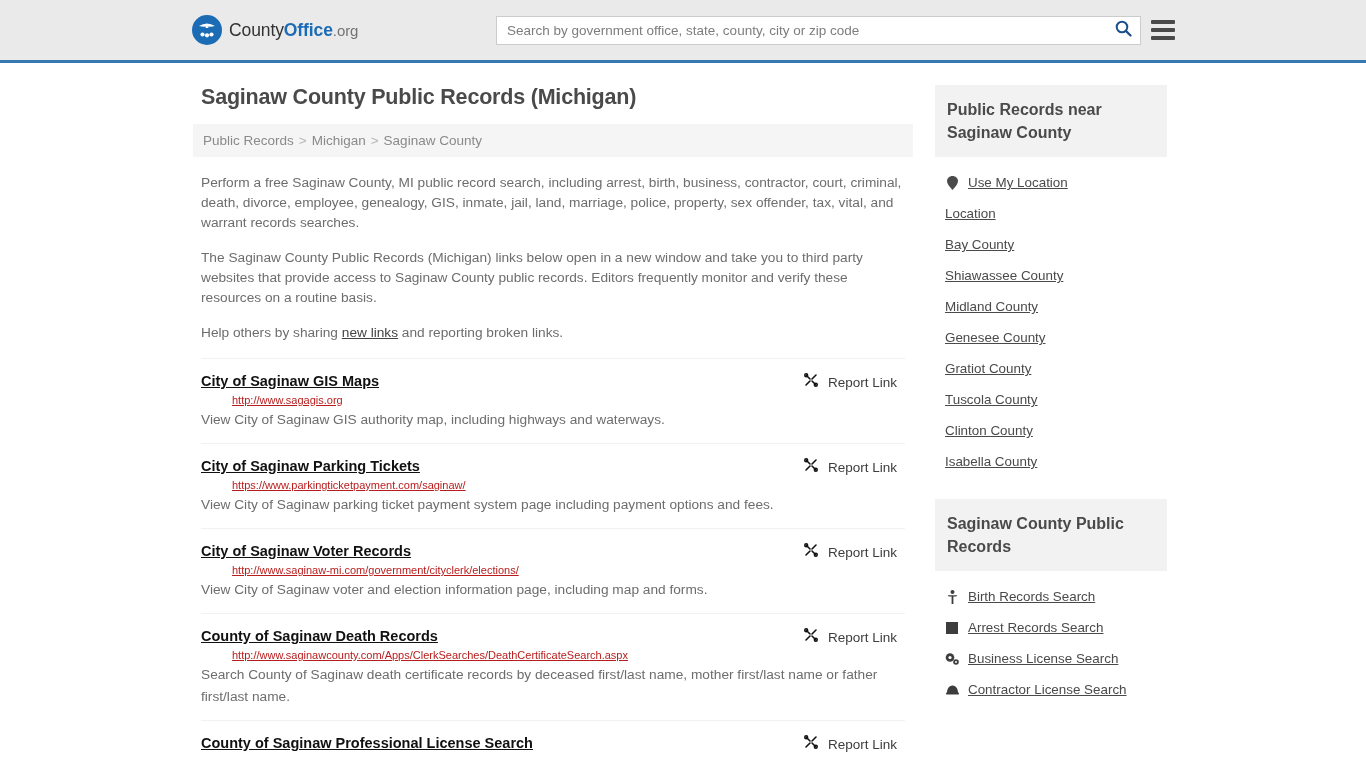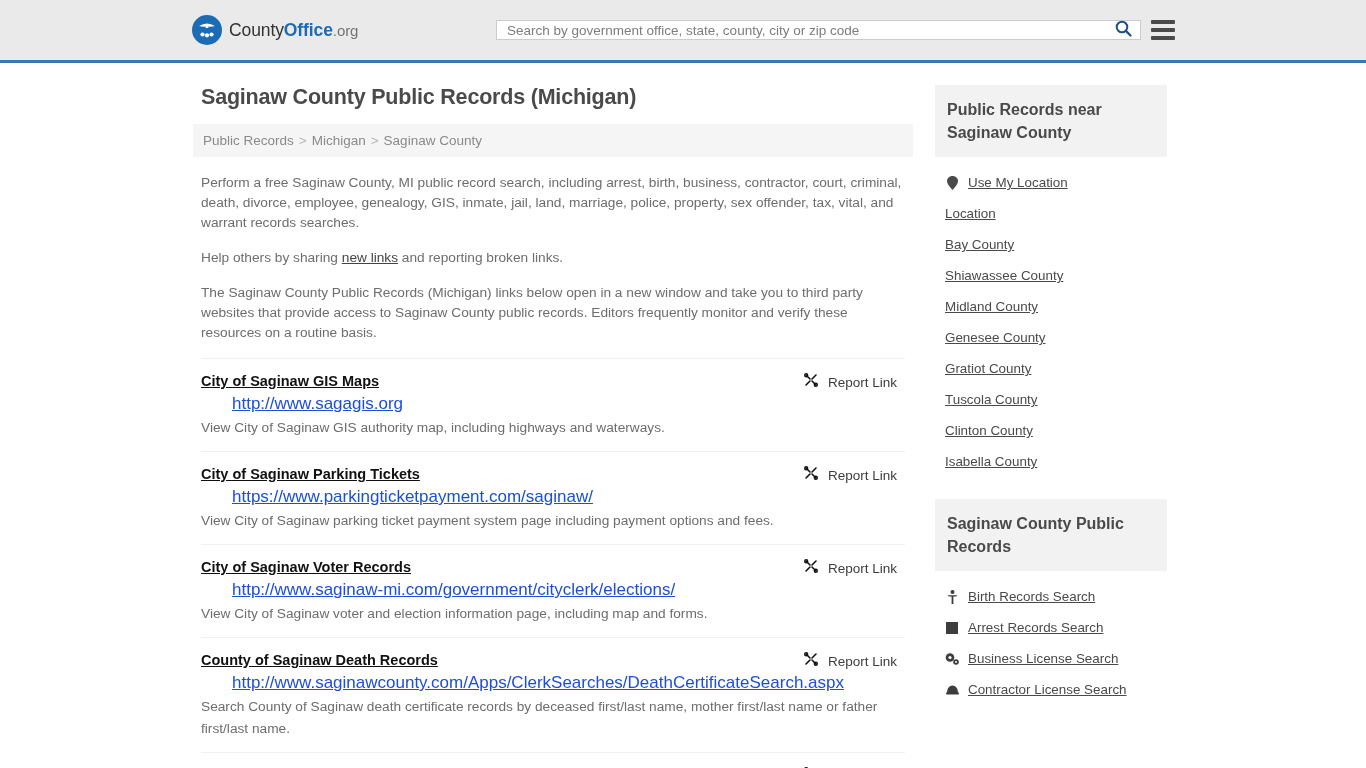--- a/index.html
+++ b/index.html
@@ -44,21 +44,21 @@
     white-space: nowrap;
   }
   .logo-text .b { color: #1b6bb5; font-weight: bold; }
   .logo-text .c { color: #333; }
   .logo-text .org { color: #737373; font-size: 15px; }
 
   .search-wrap {
     position: absolute;
     left: 496px;
     width: 645px;
-    height: 20px;
+    height: 29px;
     background: #ffffff;
     border: 1px solid #cccccc;
     display: flex;
     align-items: center;
   }
   .search-input {
     flex: 1;
     height: 100%;
     border: none;
     outline: none;
@@ -150,22 +150,22 @@
   .link-title {
     font-size: 14.5px;
     font-weight: bold;
     color: #111111;
     text-decoration: underline;
     display: inline-block;
     margin-bottom: 5px;
   }
   .link-url {
     display: block;
-    font-size: 17px;
-    color: #1d4ed8;
+    font-size: 11px;
+    color: #b91c1c;
     margin-bottom: 3px;
     word-break: break-all;
     padding-left: 31px;
   }
   .link-desc {
     font-size: 13.7px;
     color: #6d6d6d;
     line-height: 22px;
     margin: 0;
   }
@@ -259,22 +259,22 @@
 
     <div class="main">
 
       <h1 class="page-title">Saginaw County Public Records (Michigan)</h1>
 
       <div class="breadcrumb">
         <a href="#">Public Records</a><span class="sep">&gt;</span><a href="#">Michigan</a><span class="sep">&gt;</span><a href="#">Saginaw County</a>
       </div>
 
       <p class="intro">Perform a free Saginaw County, MI public record search, including arrest, birth, business, contractor, court, criminal, death, divorce, employee, genealogy, GIS, inmate, jail, land, marriage, police, property, sex offender, tax, vital, and warrant records searches.</p>
+      <p class="intro">The Saginaw County Public Records (Michigan) links below open in a new window and take you to third party websites that provide access to Saginaw County public records. Editors frequently monitor and verify these resources on a routine basis.</p>
       <p class="intro"><span>Help others by sharing </span><a class="inline" href="#">new links</a><span> and reporting broken links.</span></p>
-      <p class="intro">The Saginaw County Public Records (Michigan) links below open in a new window and take you to third party websites that provide access to Saginaw County public records. Editors frequently monitor and verify these resources on a routine basis.</p>
 
       <div class="link-list">
 
         <div class="link-row">
           <a class="link-title" href="#">City of Saginaw GIS Maps</a>
           <a class="link-url" href="#">http://www.sagagis.org</a>
           <p class="link-desc">View City of Saginaw GIS authority map, including highways and waterways.</p>
           <div class="report">
             <span>
               <svg width="16" height="16" viewBox="0 0 16 16">

